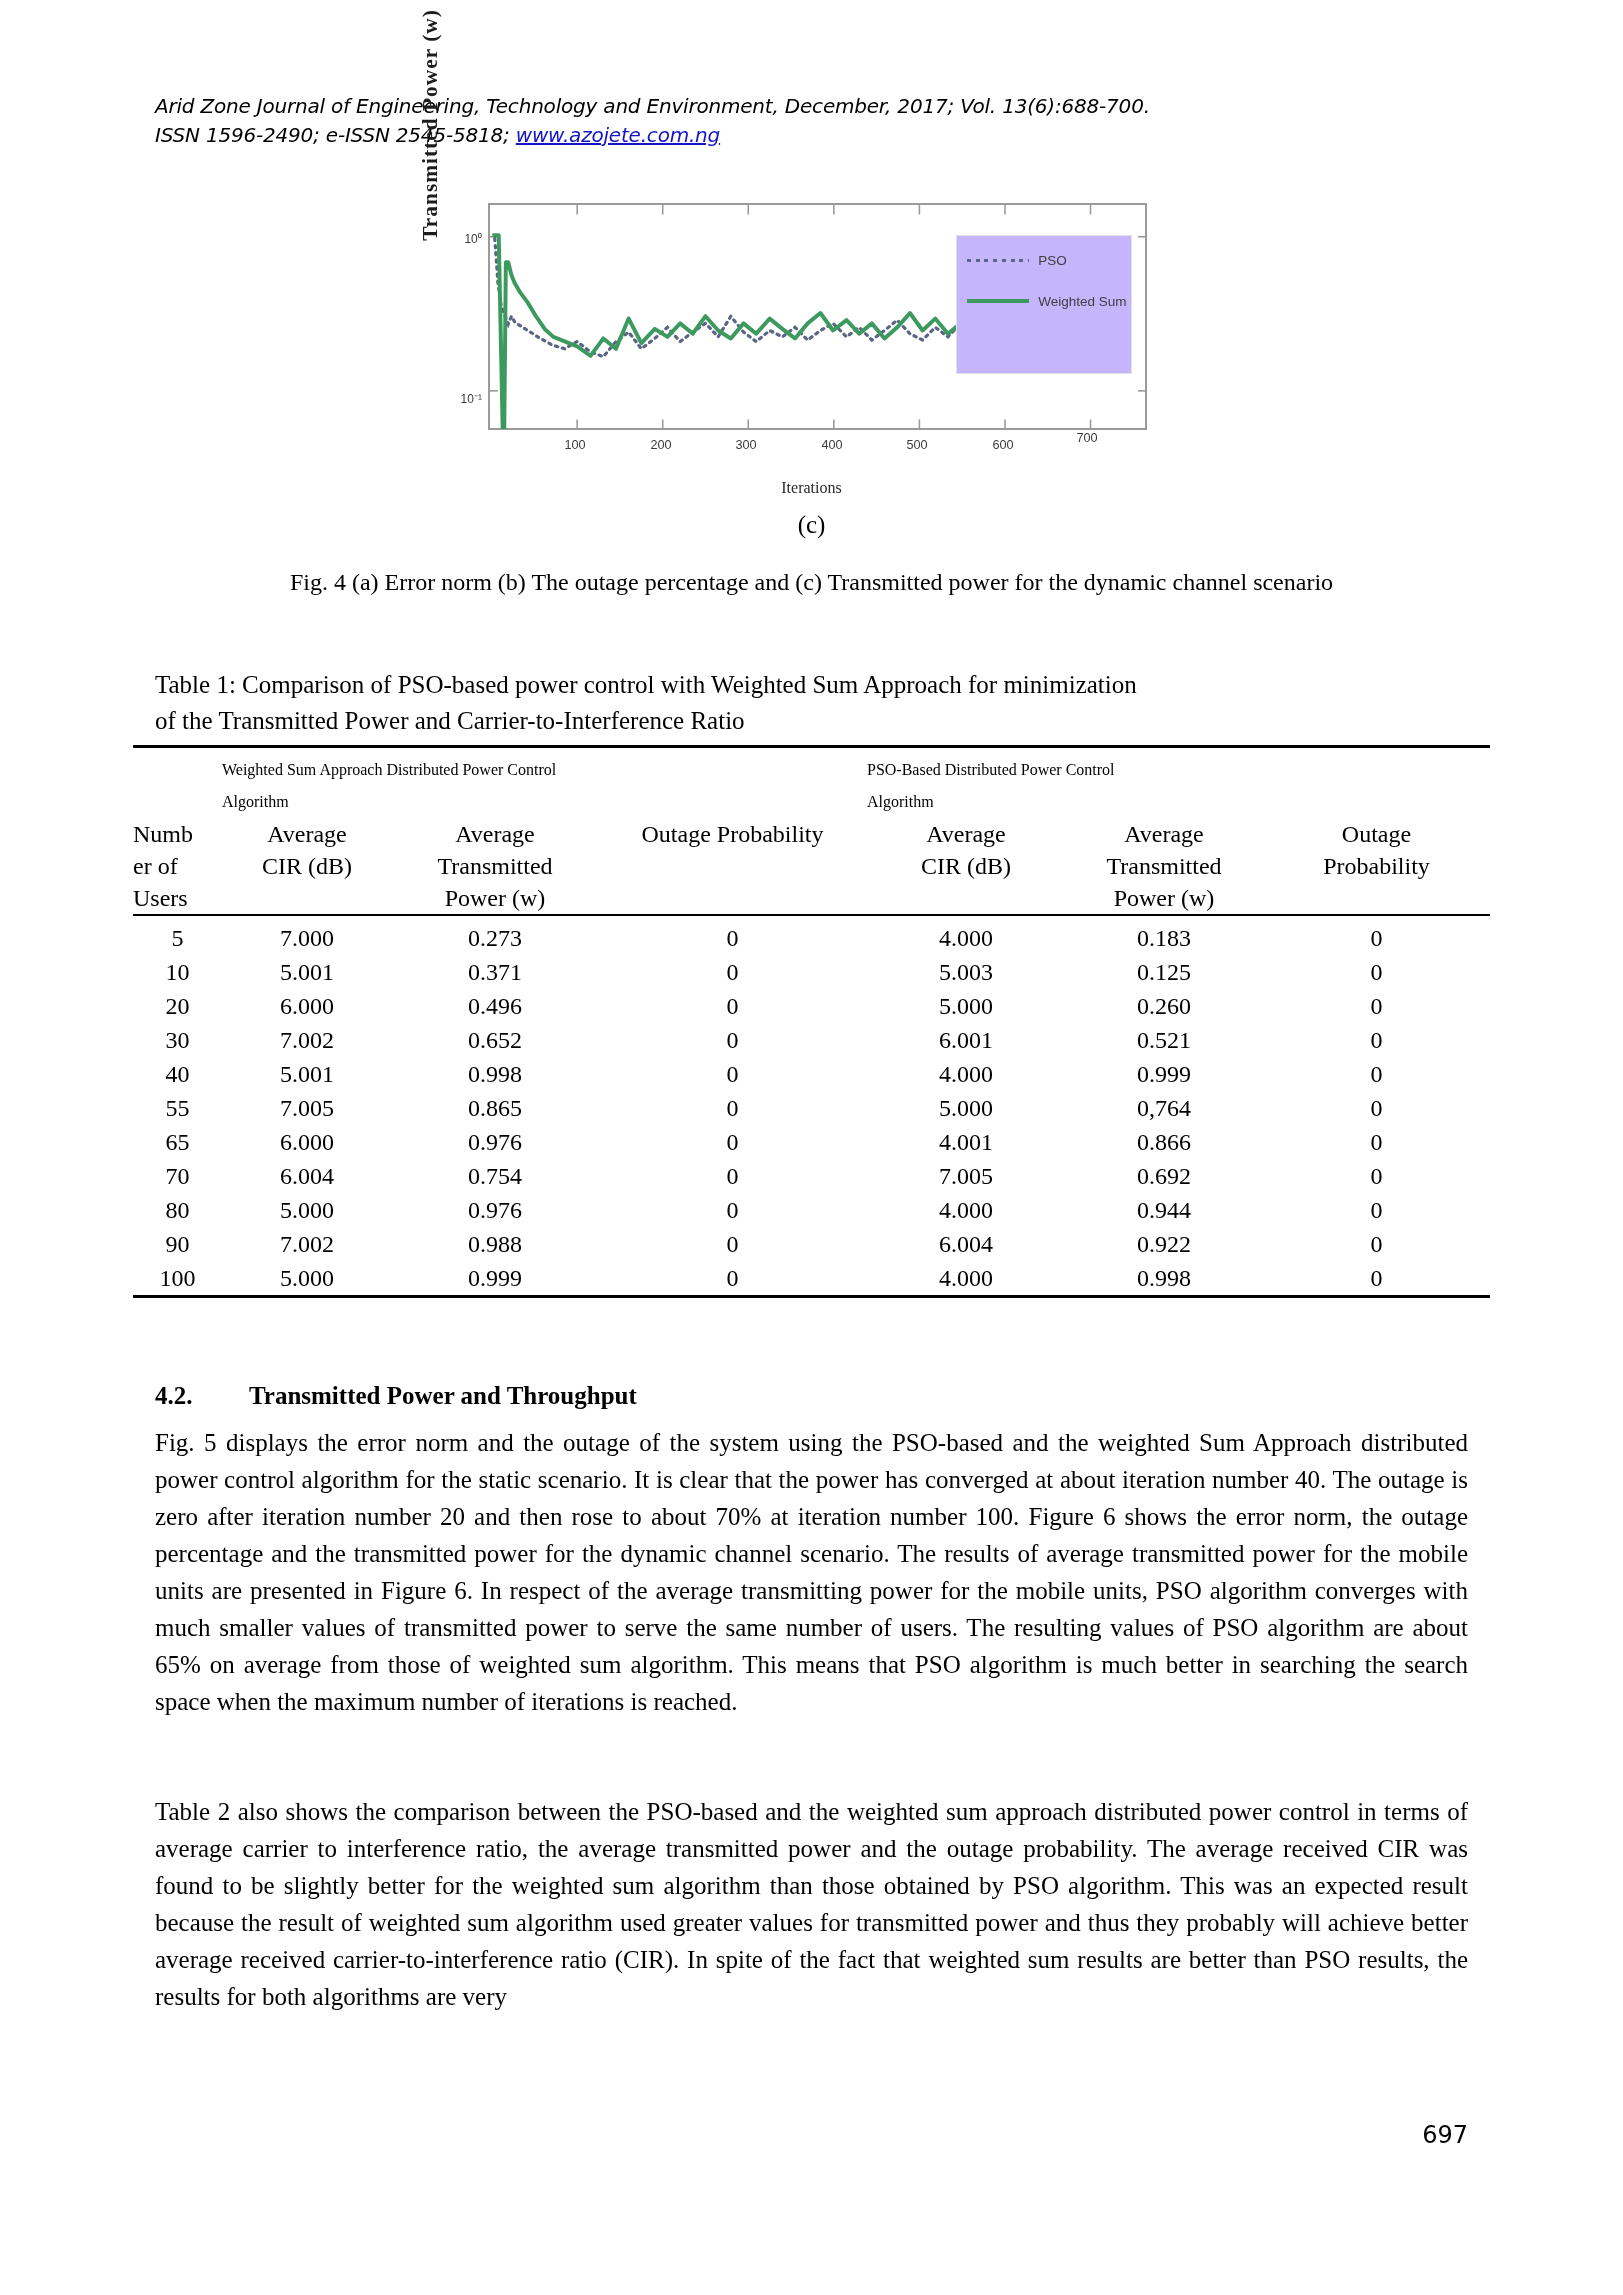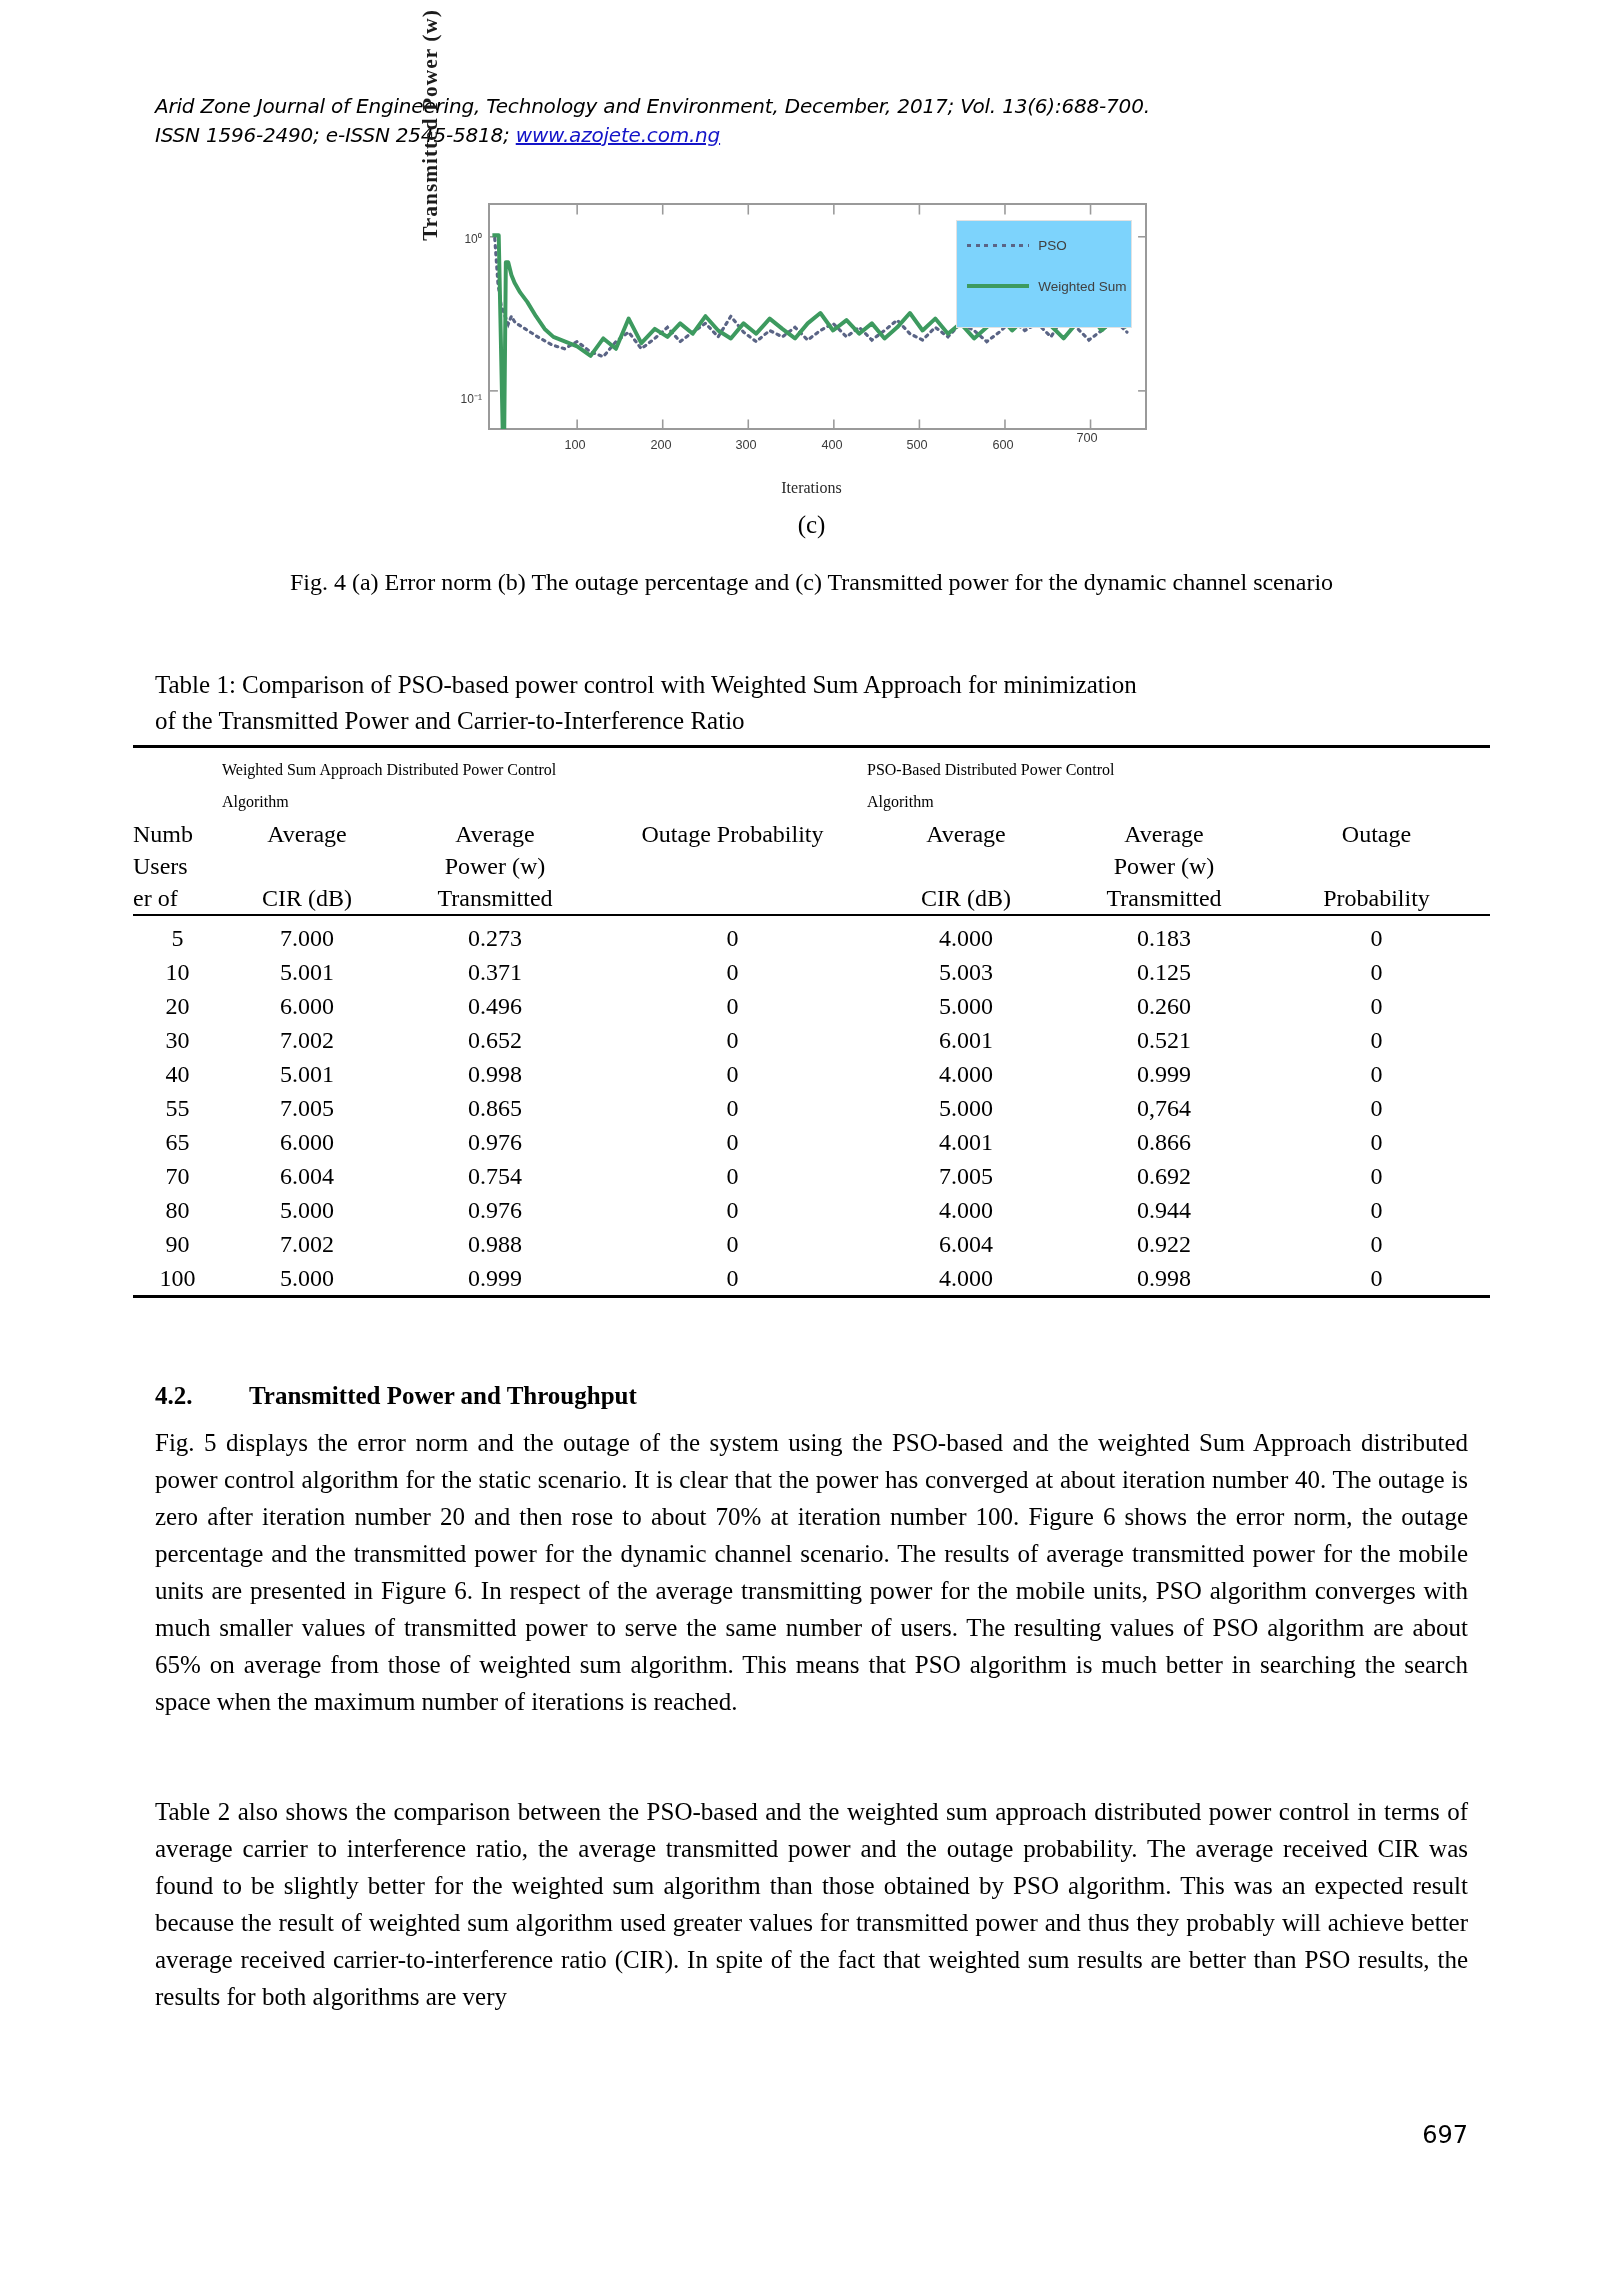--- a/index.html
+++ b/index.html
@@ -120,24 +120,24 @@
     font-family: "Liberation Sans", sans-serif;
     font-size: 12.7px;
     color: #3c3c3c;
     width: 36px;
     text-align: center;
     top: 238px;
   }
   .legend-box {
     position: absolute;
     right: 12.7px;
-    top: 15px;
+    top: 30px;
     width: 176px;
-    height: 108px;
-    background: #7dd3fc;
+    height: 139px;
+    background: #c4b5fd;
     border: 1.2px solid #e2e2e2;
     box-sizing: border-box;
   }
   .legend-row {
     position: absolute;
     left: 9.5px;
     height: 20.6px;
     display: flex;
     align-items: center;
     gap: 9.5px;
@@ -367,36 +367,36 @@
       <tr class="sub-head">
         <td class="c0">Numb</td>
         <td>Average</td>
         <td>Average</td>
         <td>Outage Probability</td>
         <td>Average</td>
         <td>Average</td>
         <td>Outage</td>
       </tr>
       <tr class="sub-head">
-        <td class="c0">Users</td>
-        <td></td>
-        <td>Power (w)</td>
-        <td></td>
-        <td></td>
-        <td>Power (w)</td>
-        <td></td>
-      </tr>
-      <tr class="sub-head">
         <td class="c0">er of</td>
         <td>CIR (dB)</td>
         <td>Transmitted</td>
         <td></td>
         <td>CIR (dB)</td>
         <td>Transmitted</td>
         <td>Probability</td>
+      </tr>
+      <tr class="sub-head">
+        <td class="c0">Users</td>
+        <td></td>
+        <td>Power (w)</td>
+        <td></td>
+        <td></td>
+        <td>Power (w)</td>
+        <td></td>
       </tr>
       <tr class="rule-mid">
         <td colspan="7"></td>
       </tr>
     </tbody>
     <tbody id="table-body">
         <tr class="data-row">
           <td>5</td>
           <td>7.000</td>
           <td>0.273</td>

